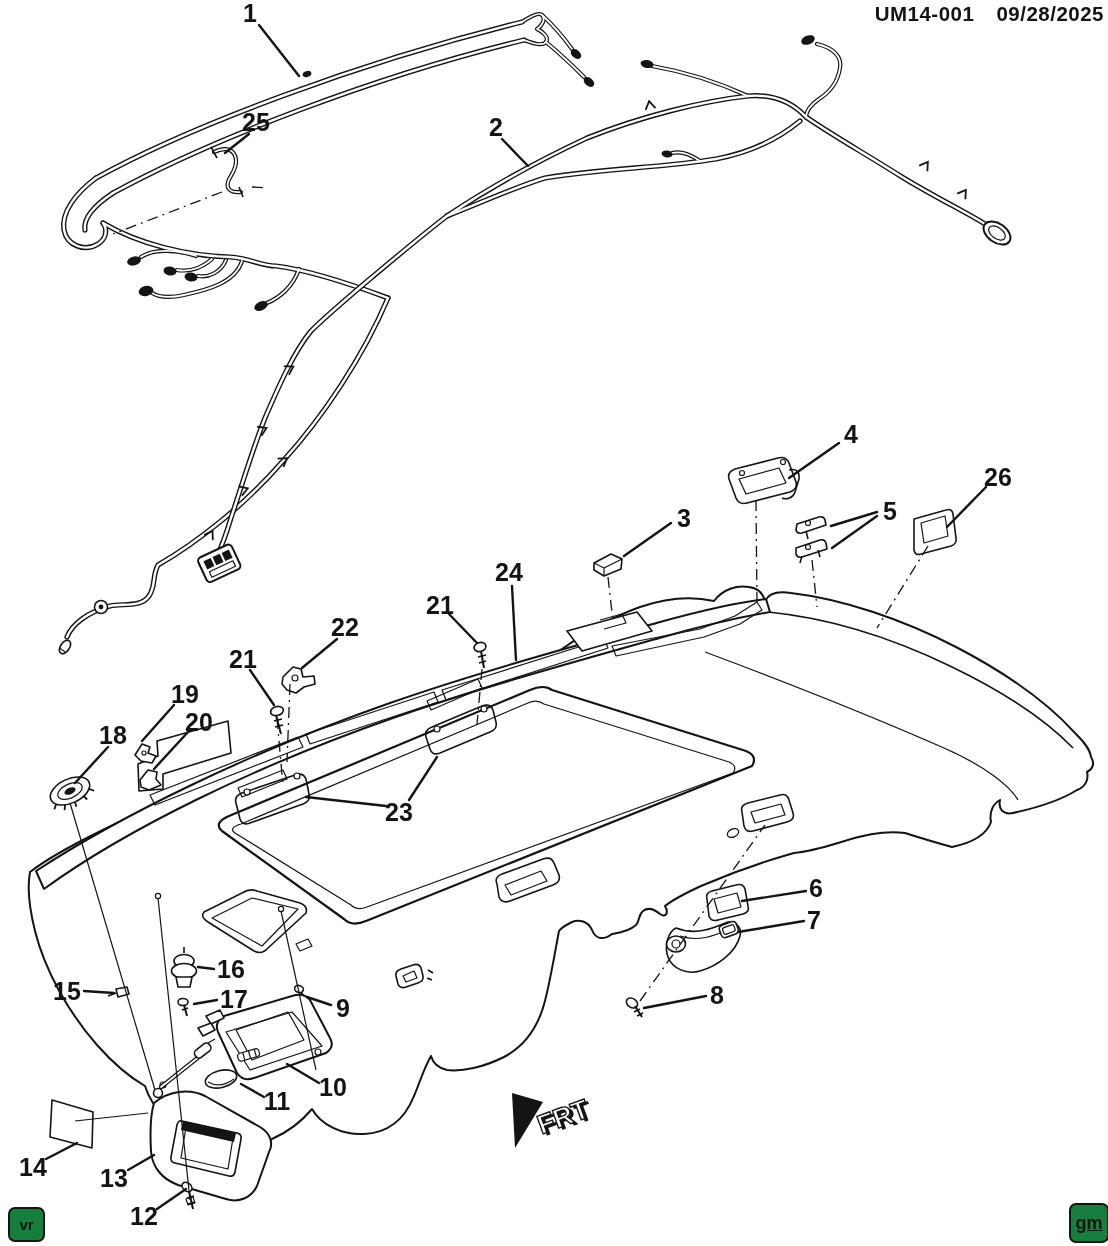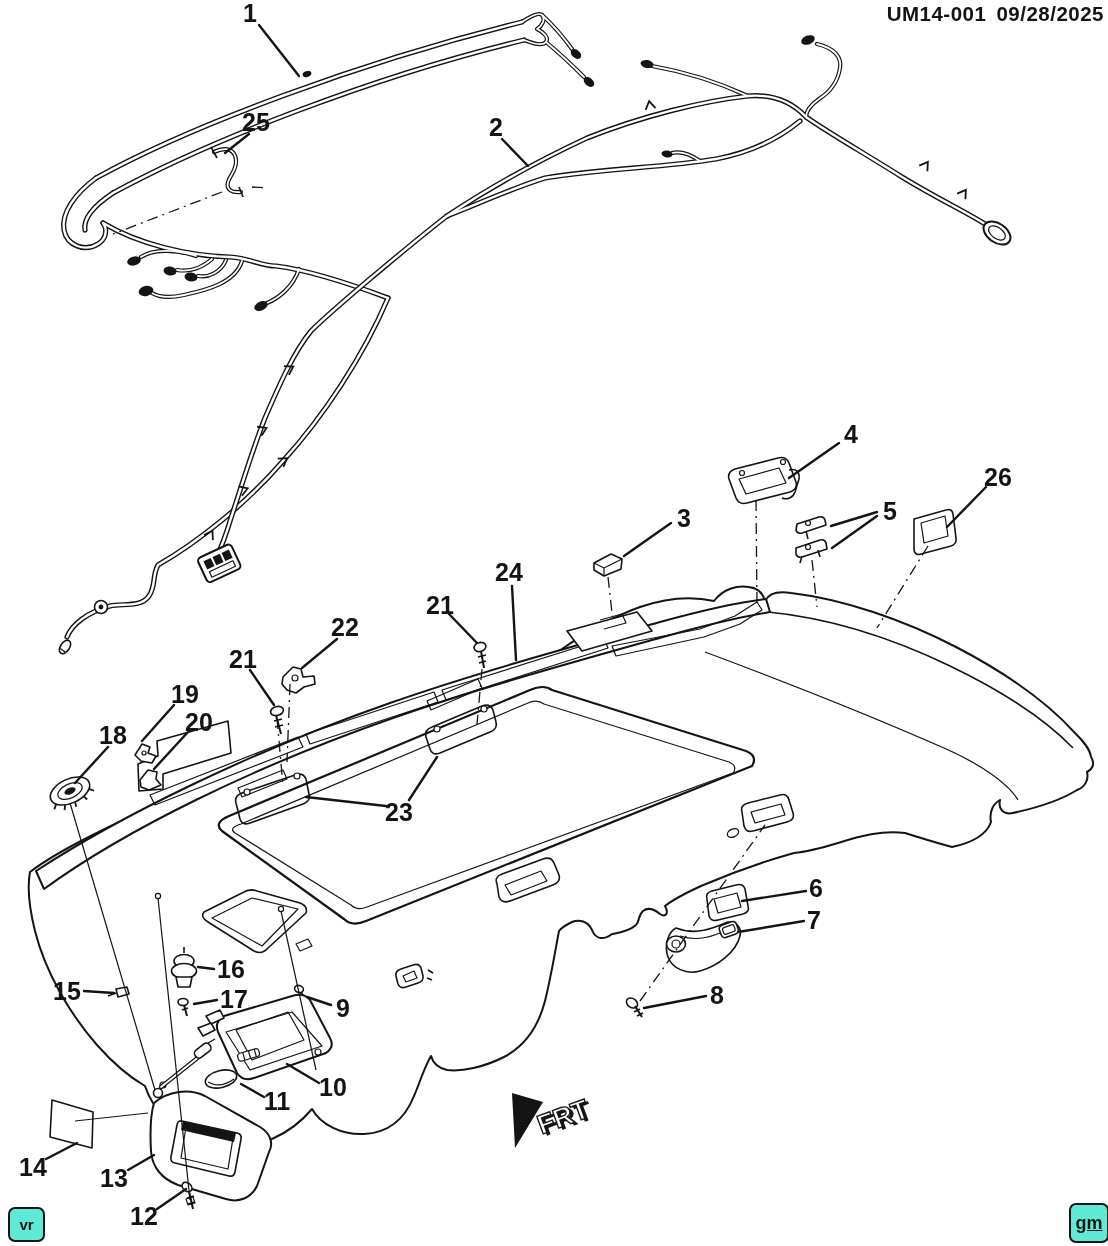--- a/index.html
+++ b/index.html
@@ -15,23 +15,23 @@
   .w2{stroke-width:2;} .w16{stroke-width:1.6;} .w12{stroke-width:1.2;} .w22{stroke-width:2.2;}
   .fillw{fill:#ffffff;}
   .blob{fill:#141414;stroke:none;}
   .tick{fill:none;stroke:#141414;stroke-width:1.8;}
   .callout-num{font-family:"Liberation Sans",sans-serif;font-size:25px;font-weight:bold;fill:#141414;
                text-anchor:middle;dominant-baseline:central;}
   .leader{stroke:#141414;stroke-width:2.4;stroke-linecap:round;}
   .dashline{stroke:#141414;stroke-width:1.3;stroke-dasharray:11 5 2 5;fill:none;}
   .thinline{stroke:#141414;stroke-width:1.2;fill:none;}
   #hdr{position:absolute;top:2px;right:4px;font-size:20.5px;font-weight:bold;letter-spacing:.5px;}
-  #hdr span{margin-left:10px;}
+  #hdr span{margin-left:22px;}
   .cornerbox{position:absolute;border:2.2px solid #141414;border-radius:7px;
-             display:flex;align-items:center;justify-content:center;font-weight:bold;background:#5eead4;}
+             display:flex;align-items:center;justify-content:center;font-weight:bold;background:#15803d;}
   #vrbox{left:8px;top:1207px;width:33px;height:31px;font-size:15px;}
   #gmbox{left:1069px;top:1203px;width:36px;height:36px;font-size:18px;}
   #gmbox span{text-decoration:underline;text-align:right;}
 </style>
 </head>
 <body>
 
 <div id="page">
 
   <svg id="diagram" width="1108" height="1246" viewBox="0 0 1108 1246" xmlns="http://www.w3.org/2000/svg">

